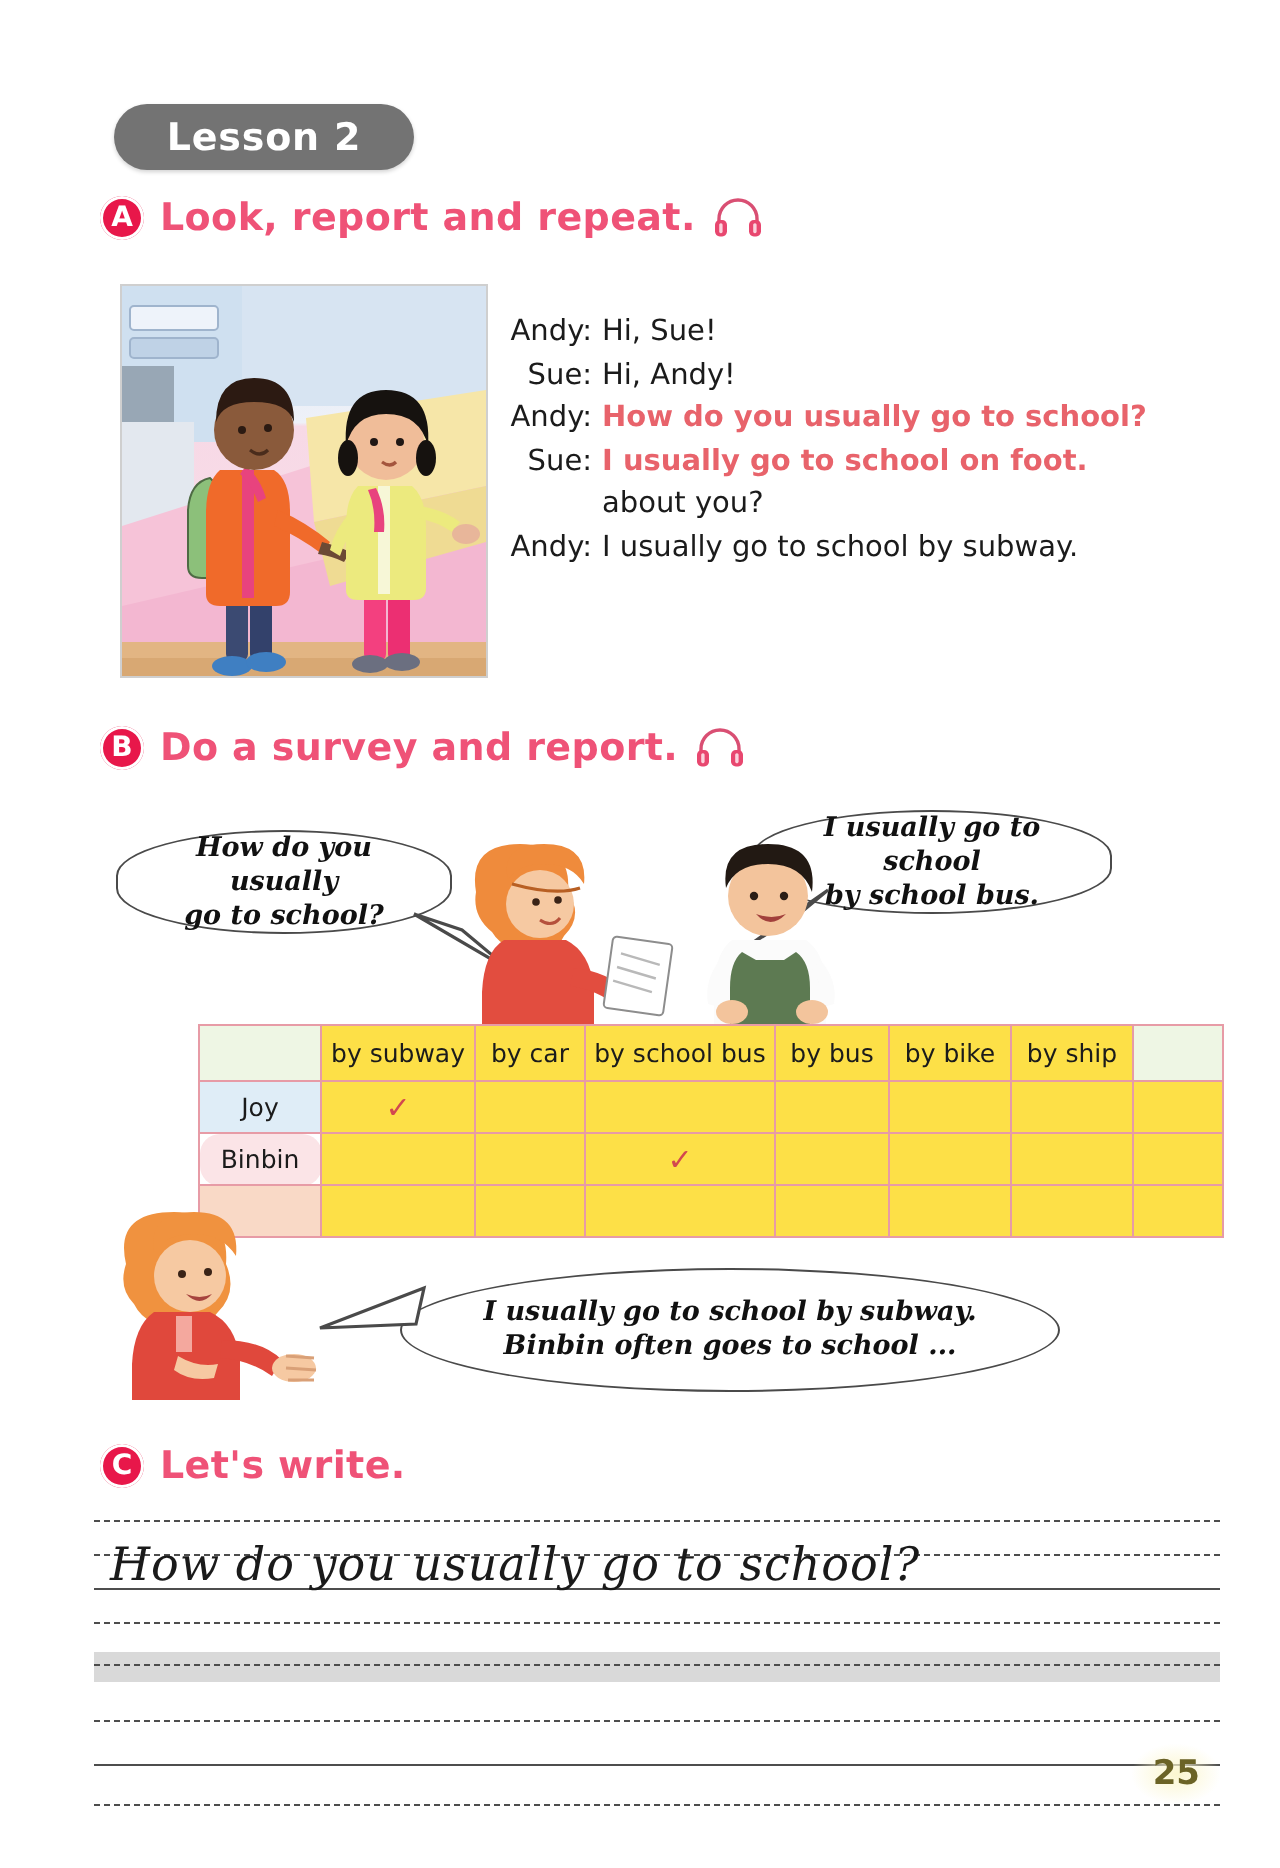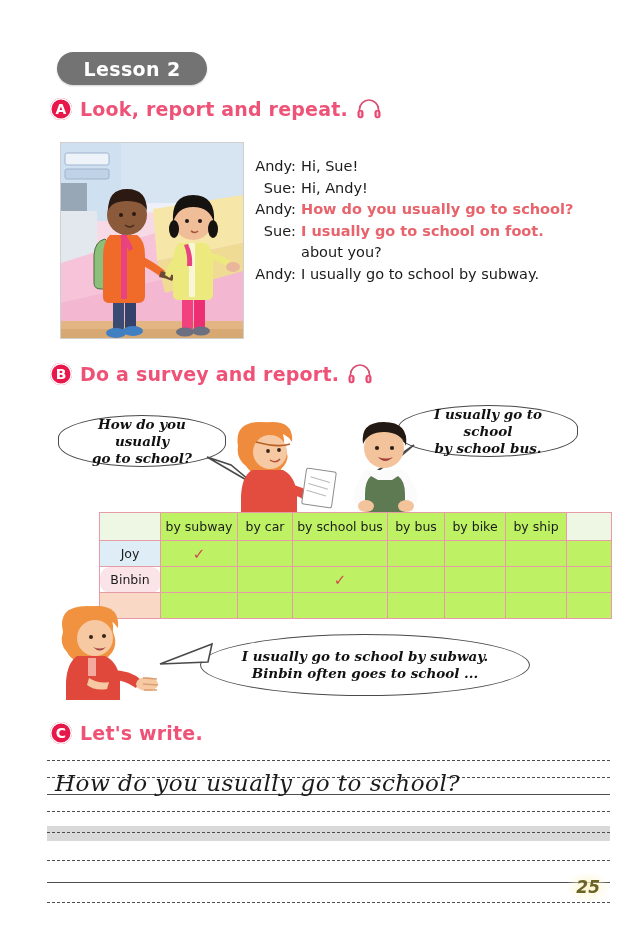--- a/index.html
+++ b/index.html
@@ -68,21 +68,21 @@
   .tail{position:absolute;}
 
   
   .survey{
     position:absolute;left:99px;top:512px;width:446px;
     border-collapse:collapse;table-layout:fixed;
     font-family:"DejaVu Sans", sans-serif;font-size:12.5px;color:#1b1b1b;
   }
   .survey td{
     border:1px solid #e79ba6;height:25px;text-align:center;vertical-align:middle;
-    background:#bef264;padding:0 1px;
+    background:#fde047;padding:0 1px;
   }
   .survey tr.head td{height:27px;}
   .survey .c0{width:58px;}
   .survey .c-sub{width:74px;}
   .survey .c-car{width:52px;}
   .survey .c-sbus{width:92px;}
   .survey .c-bus{width:54px;}
   .survey .c-bike{width:58px;margin-left:36px;}
   .survey .c-ship{width:58px;}
   .survey .c-last{width:42px;}
@@ -105,21 +105,20 @@
     font-size:23px;color:#1a1a1a;letter-spacing:.5px;white-space:nowrap;
   }
 
   
   .pageno{
     position:absolute;right:30px;bottom:32px;
     font-family:"DejaVu Sans", sans-serif;font-size:17px;font-weight:bold;
     color:#6b6326;
     background:radial-gradient(ellipse at center, #fbf6cf 0%, rgba(251,246,207,0) 72%);
     padding:5px 10px;
-    font-style:italic;
   }
 </style>
 </head>
 <body>
 
 <div class="page">
 
   <div class="lesson-badge">
     <span>Lesson 2</span>
   </div>
@@ -239,21 +238,21 @@
   </div>
 
   <div class="bubble" style="left:58px;top:415px;width:168px;height:52px;">
     <span style="white-space:pre-line;">How do you usually
 go to school?</span>
   </div>
   <svg class="tail" style="left:205px;top:455px;" width="56" height="34">
     <path d="M2 2 L50 30 L26 10 Z" fill="#fff" stroke="#4a4a4a" stroke-width="1.6"></path>
   </svg>
 
-  <div class="bubble" style="left:398px;top:405px;width:180px;height:52px;">
+  <div class="bubble" style="left:376px;top:405px;width:180px;height:52px;">
     <span style="white-space:pre-line;">I usually go to school
 by school bus.</span>
   </div>
   <svg class="tail" style="left:372px;top:443px;" width="44" height="34">
     <path d="M42 2 L2 30 L30 12 Z" fill="#fff" stroke="#4a4a4a" stroke-width="1.6"></path>
   </svg>
 
   <div class="illus-b" style="left:232px;top:418px;width:108px;height:96px;">
     <svg width="108" height="96" viewBox="0 0 108 96">
       <path d="M6 28 q-4 -24 22 -24 q26 0 24 24 q8 12 -2 22 q-4 8 -14 8 q-16 0 -22 -10 q-10 -8 -8 -20 z" fill="#ef8b3c"></path>

